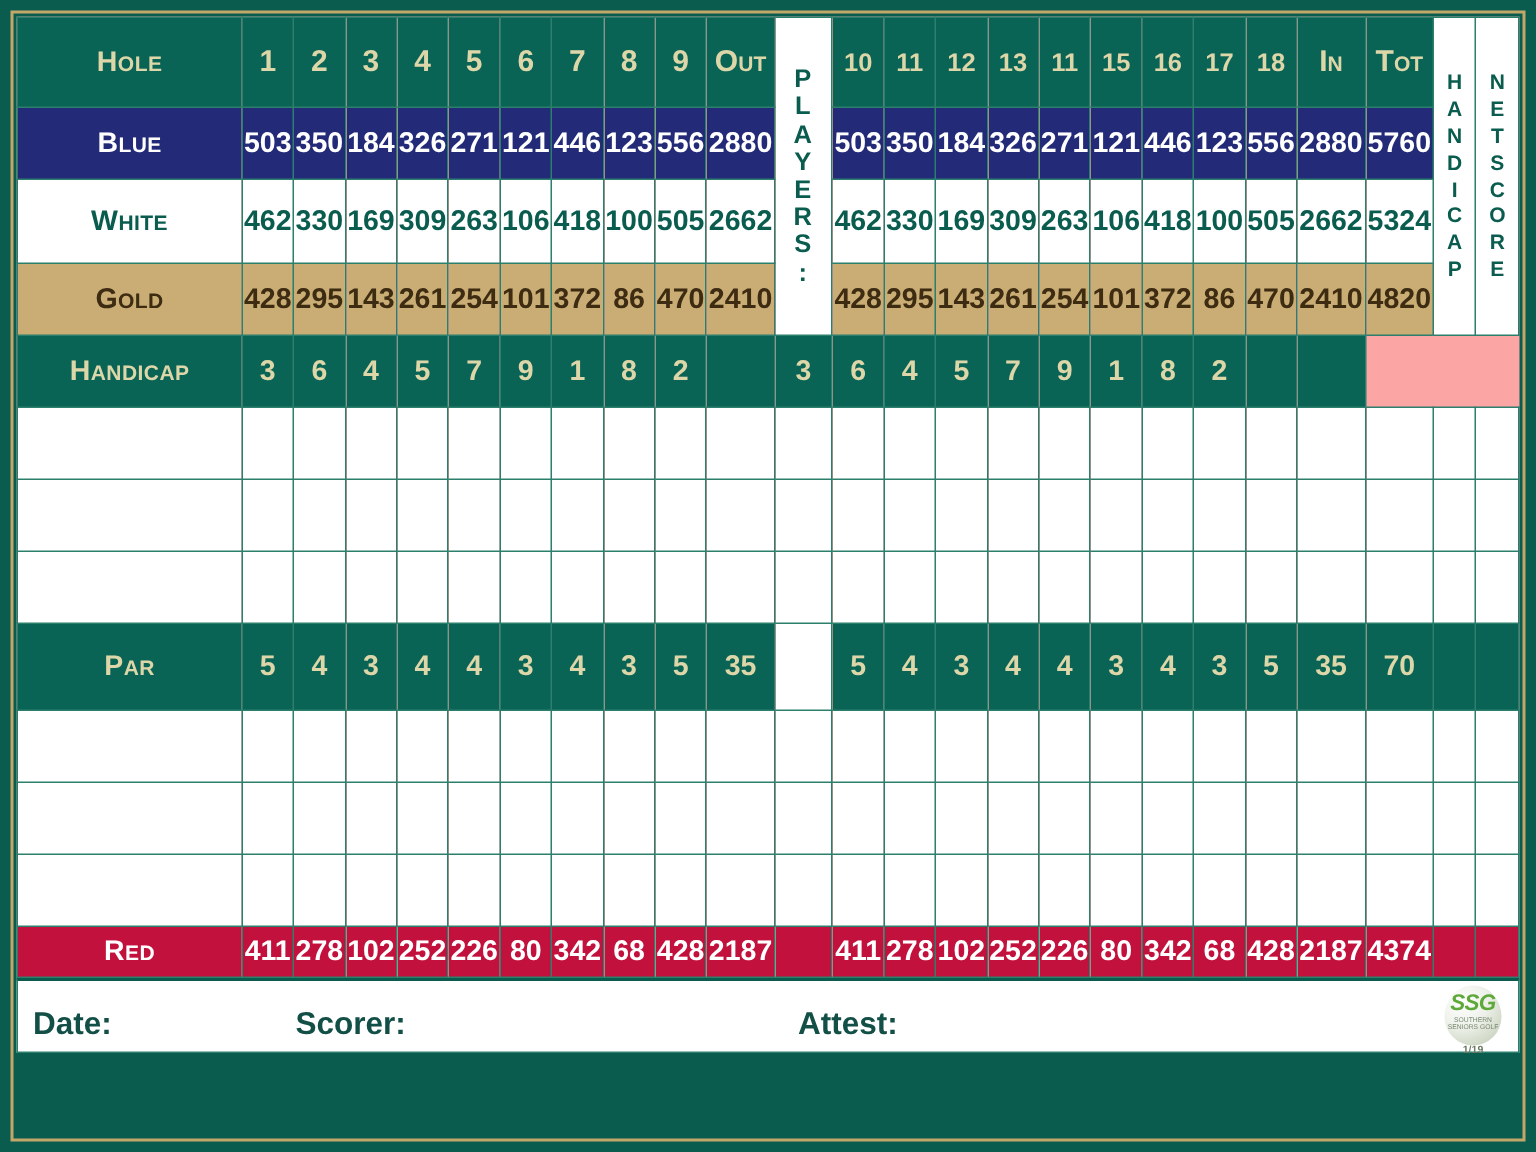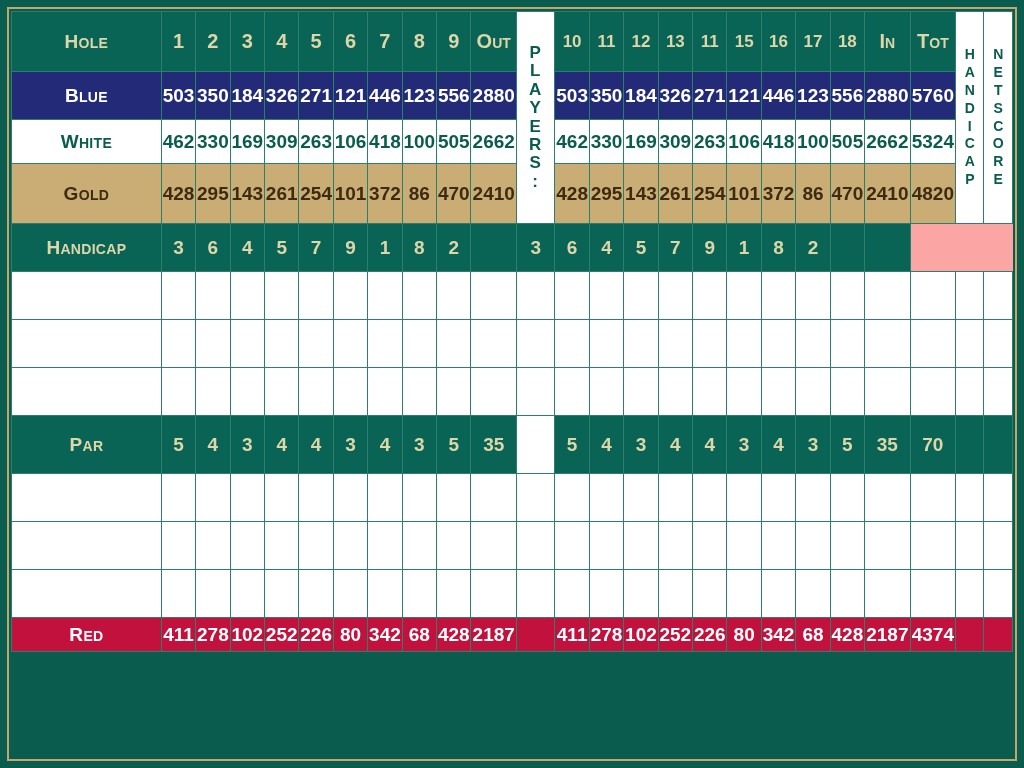--- a/index.html
+++ b/index.html
@@ -281,21 +281,21 @@
         <td class="num r-blue t-white">326</td>
         <td class="num r-blue t-white">271</td>
         <td class="num r-blue t-white">121</td>
         <td class="num r-blue t-white">446</td>
         <td class="num r-blue t-white">123</td>
         <td class="num r-blue t-white">556</td>
         <td class="num r-blue t-white wide">2880</td>
         <td class="num r-blue t-white wide">5760</td>
       </tr>
 
-      <tr style="height:44px">
+      <tr style="height:56px">
         <td class="lbl r-white t-green"><span>W</span><span class="sm">HITE</span></td>
         <td class="num r-white t-green">462</td>
         <td class="num r-white t-green">330</td>
         <td class="num r-white t-green">169</td>
         <td class="num r-white t-green">309</td>
         <td class="num r-white t-green">263</td>
         <td class="num r-white t-green">106</td>
         <td class="num r-white t-green">418</td>
         <td class="num r-white t-green">100</td>
         <td class="num r-white t-green">505</td>
@@ -306,21 +306,21 @@
         <td class="num r-white t-green">309</td>
         <td class="num r-white t-green">263</td>
         <td class="num r-white t-green">106</td>
         <td class="num r-white t-green">418</td>
         <td class="num r-white t-green">100</td>
         <td class="num r-white t-green">505</td>
         <td class="num r-white t-green wide">2662</td>
         <td class="num r-white t-green wide">5324</td>
       </tr>
 
-      <tr style="height:60px">
+      <tr style="height:48px">
         <td class="lbl r-gold t-brown"><span>G</span><span class="sm">OLD</span></td>
         <td class="num r-gold t-brown">428</td>
         <td class="num r-gold t-brown">295</td>
         <td class="num r-gold t-brown">143</td>
         <td class="num r-gold t-brown">261</td>
         <td class="num r-gold t-brown">254</td>
         <td class="num r-gold t-brown">101</td>
         <td class="num r-gold t-brown">372</td>
         <td class="num r-gold t-brown">86</td>
         <td class="num r-gold t-brown">470</td>
@@ -578,15 +578,27 @@
         <td class="num r-red t-white">68</td>
         <td class="num r-red t-white">428</td>
         <td class="num r-red t-white wide">2187</td>
         <td class="num r-red t-white wide">4374</td>
         <td class="r-red"></td>
         <td class="r-red"></td>
       </tr>
     </tbody>
       </table>
 
+    <div id="footer">
+      <span class="flabel" id="f-date">Date:</span>
+      <span class="flabel" id="f-scorer">Scorer:</span>
+      <span class="flabel" id="f-attest">Attest:</span>
+      <div id="logo">
+        <div class="ball">
+          <div class="ssg">SSG</div>
+          <div class="sub">SOUTHERN SENIORS GOLF</div>
+        </div>
+        <div class="ver">1/19</div>
+      </div>
+    </div>
 
   </div>
 </div>
 
 </body></html>

